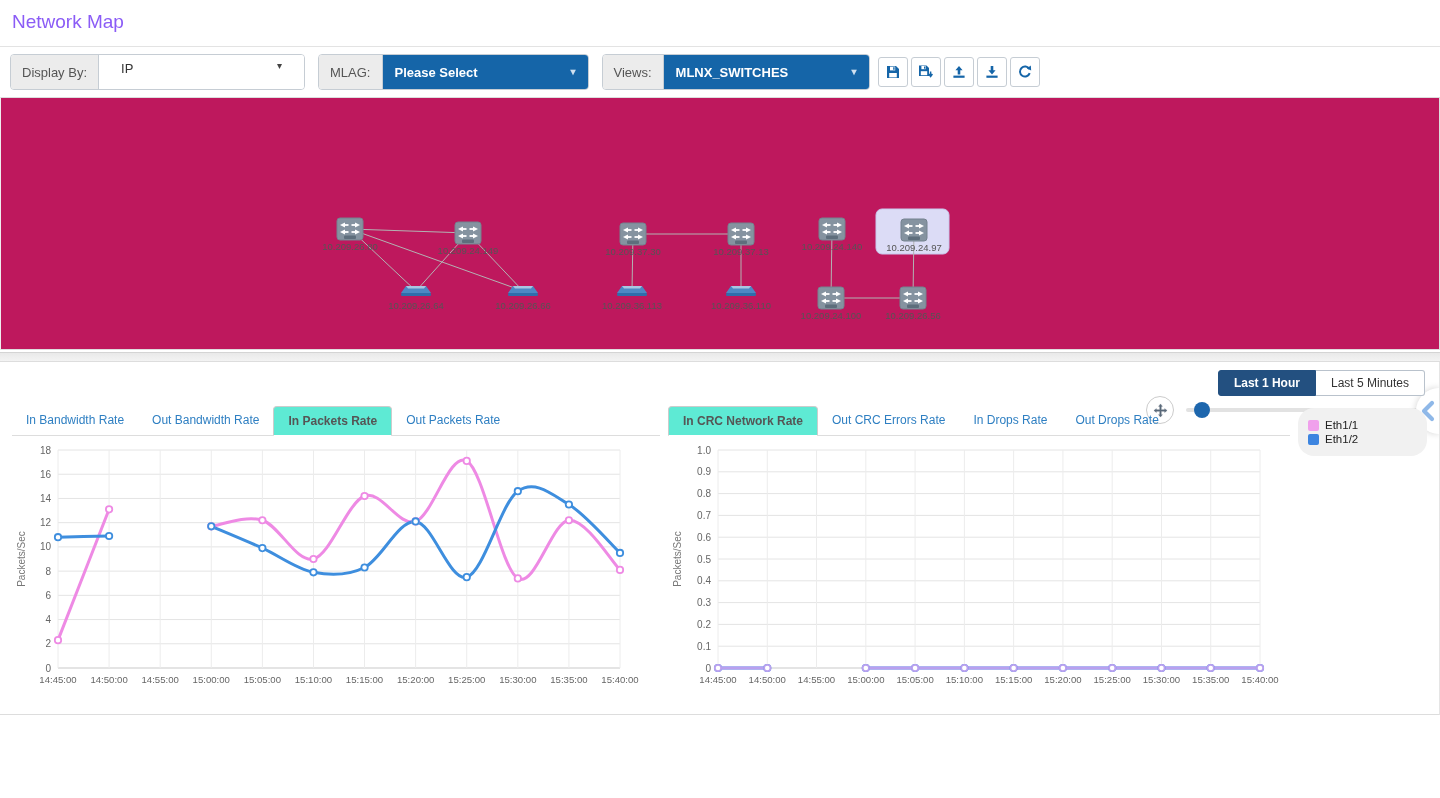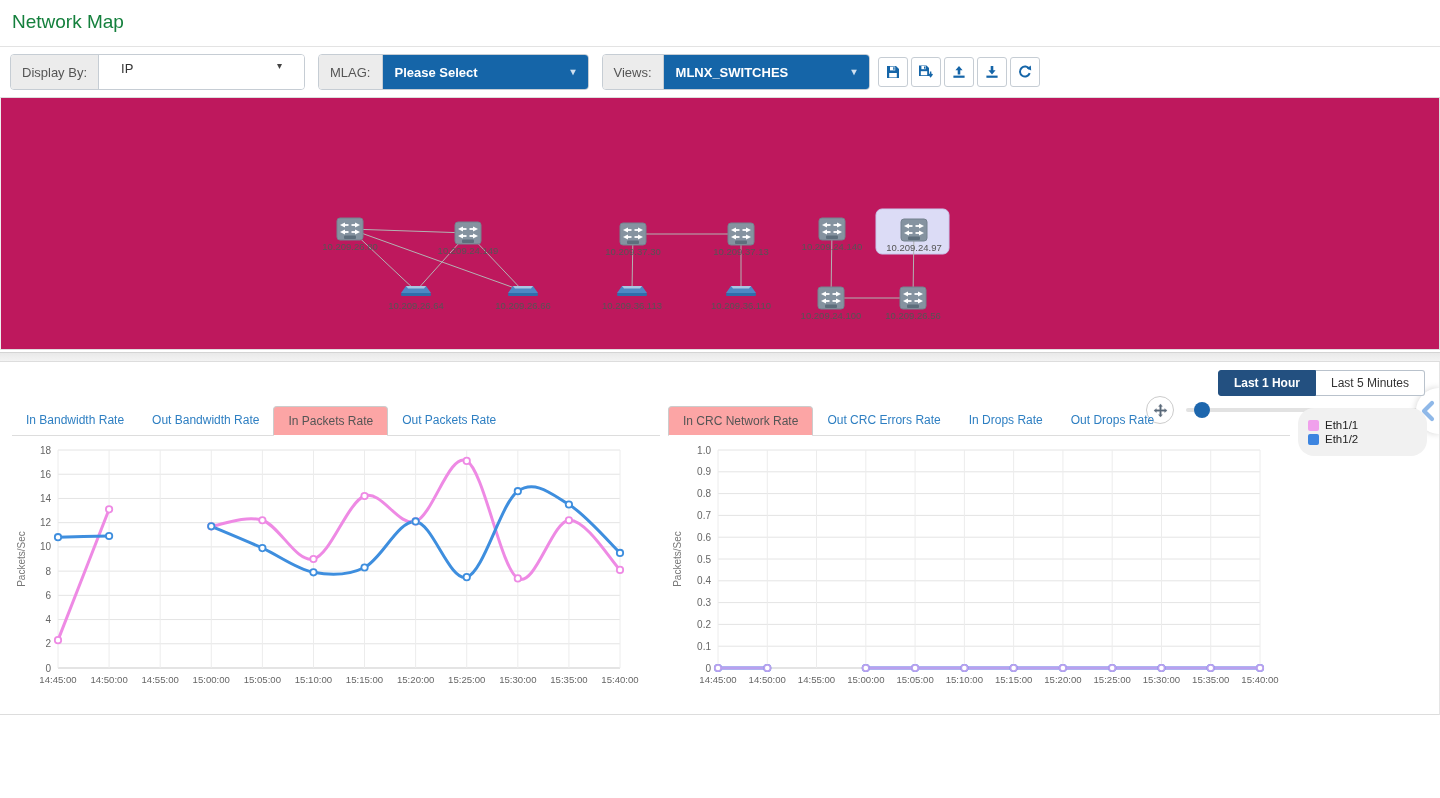--- a/index.html
+++ b/index.html
@@ -1,21 +1,21 @@
 <!DOCTYPE html>
 <html><head>
 <meta charset="utf-8">
 <style>
   * { margin:0; padding:0; box-sizing:border-box; }
   html,body { width:1440px; height:798px; background:#fff; overflow:hidden;
     font-family:"Liberation Sans", sans-serif; }
 
   
   .page-header { padding:11px 12px 13px; }
-  .page-title { font-size:19px; color:#15803d; font-weight:400; }
+  .page-title { font-size:19px; color:#8b5cf6; font-weight:400; }
 
   
   .toolbar { display:flex; align-items:center; padding:7px 10px; border-top:1px solid #e3e3e3; background:#fff; }
   .input-group { display:inline-flex; align-items:stretch; border:1px solid #c6cdd4; border-radius:4px; overflow:hidden; height:36px; }
   .ig-label { background:#ececec; color:#555; font-size:13px; padding:6px 11px; border-right:1px solid #c6cdd4; white-space:nowrap; display:flex; align-items:center; }
   .ig-select { background:#fff; color:#333; font-size:13px; width:205px; padding:6px 22px; display:flex; align-items:flex-start; justify-content:space-between; cursor:pointer; }
   .ig-btn { background:#1565a8; color:#fff; font-size:13px; font-weight:700; width:205px; padding:6px 12px; display:flex; align-items:center; justify-content:space-between; cursor:pointer; }
   .caret { font-size:10px; line-height:1; }
   .ig-btn .caret { color:#cfe0f0; }
   .grp { margin-right:13px; }
@@ -44,21 +44,21 @@
   .range-btn.active { background:#235080; border-color:#235080; color:#fff; }
   .range-btn:first-child { border-radius:3px 0 0 3px; }
   .range-btn:last-child { border-radius:0 3px 3px 0; border-left:none; font-weight:400; }
 
   .charts-row { display:flex; align-items:flex-start; }
   .chart-block { }
   .chart-left { width:648px; }
   .chart-right { width:622px; margin-left:8px; }
   .tabs { display:flex; border-bottom:1px solid #ddd; }
   .tab { font-size:12px; color:#2e7fc2; padding:7px 14px; margin-bottom:-1px; cursor:pointer; white-space:nowrap; }
-  .tab.active { color:#555; background:#fca5a5; border:1px solid #ccc; border-bottom:1px solid #fff; border-radius:4px 4px 0 0; }
+  .tab.active { color:#555; background:#5eead4; border:1px solid #ccc; border-bottom:1px solid #fff; border-radius:4px 4px 0 0;font-weight:bold; }
   .chart-svg { display:block; margin-top:4px; }
 
   .legend-box { width:132px; margin-left:8px; margin-top:2px; background:#f1f1f1; border-radius:16px; padding:9px 10px; }
   .legend-item { display:flex; align-items:center; margin:2px 0; cursor:pointer; }
   .legend-swatch { width:11px; height:11px; border-radius:2px; margin-right:6px; flex:0 0 auto; }
   .legend-label { font-size:11.5px; color:#222; }
 </style>
 </head>
 <body>
 

